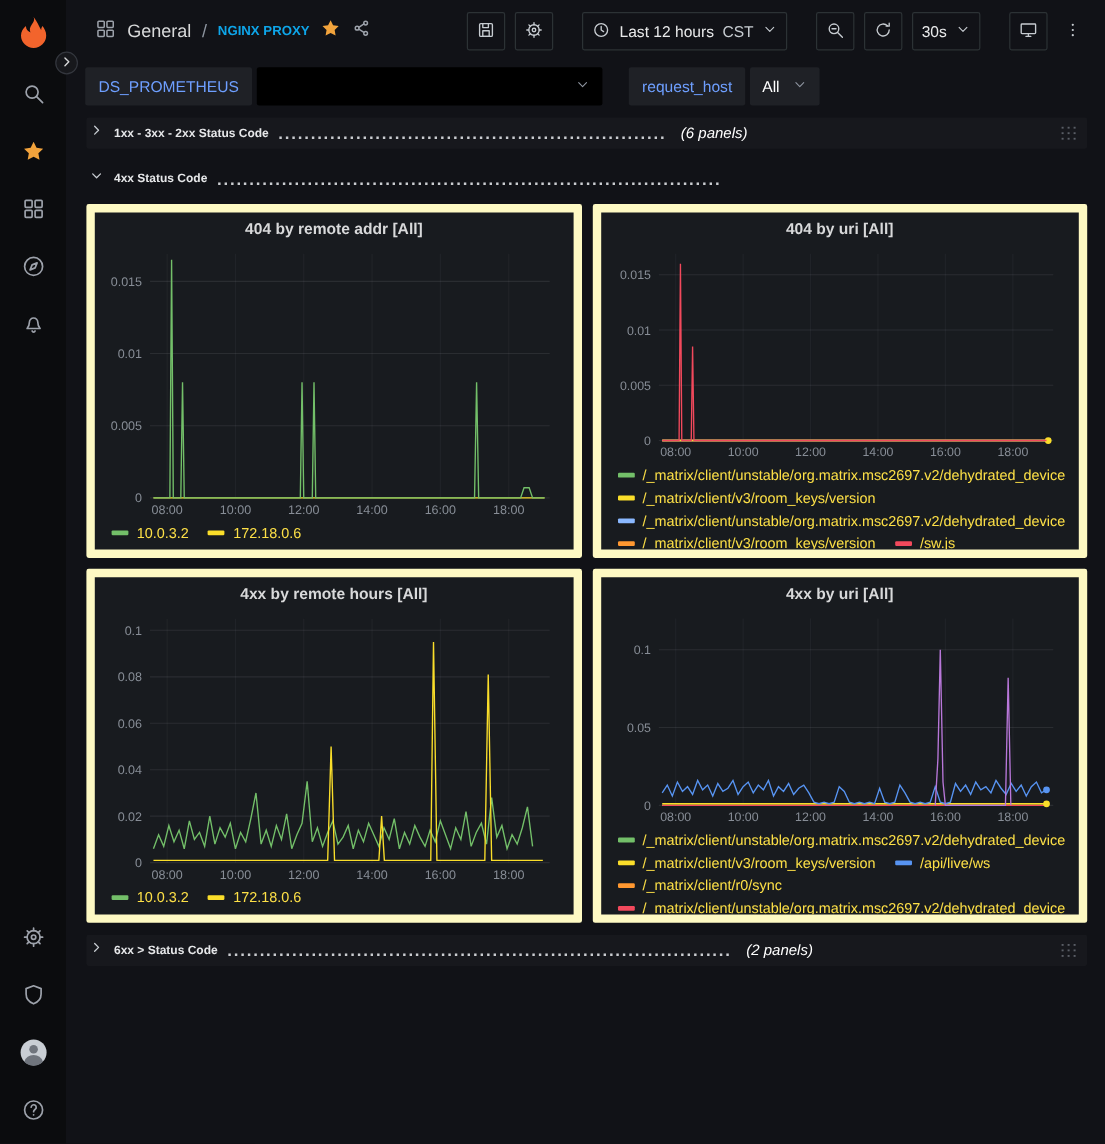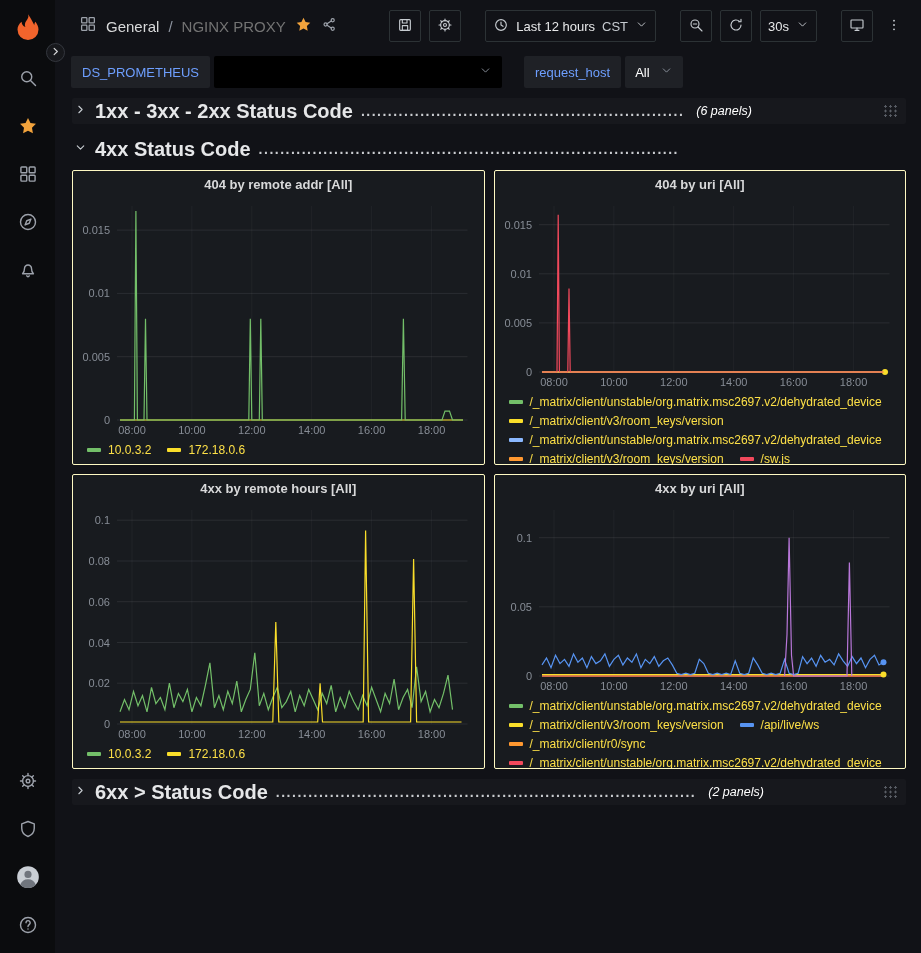--- a/index.html
+++ b/index.html
@@ -16,21 +16,21 @@
   .side-bottom{display:flex;flex-direction:column;margin-bottom:0}
   .sidebar-toggle{position:absolute;left:46px;top:43px;width:19px;height:19px;border-radius:50%;background:#17181c;border:1px solid #34373e;color:#d8d9da;display:flex;align-items:center;justify-content:center;cursor:pointer;z-index:10;padding:0}
 
   
   .main{flex:1;display:flex;flex-direction:column;min-width:0}
   .topnav{height:52px;display:flex;align-items:center;padding:0 14px 0 24px;flex-shrink:0}
   .crumb-left{display:flex;align-items:center;gap:9px;color:#c7ccd1}
   .crumb-left svg{stroke:#9da2ab;fill:none;stroke-width:1.7;stroke-linecap:round;stroke-linejoin:round}
   .crumb-section{font-size:15px;color:#d8d9da;cursor:pointer}
   .crumb-sep{font-size:15px;color:#8e95a0}
-  .crumb-title{font-size:15px;color:#737373;font-weight:400;cursor:pointer}
+  .crumb-title{font-size:11px;color:#0ea5e9;font-weight:700;cursor:pointer}
   .nav-actions{margin-left:auto;display:flex;align-items:center;gap:8px}
   .btn{height:32px;min-width:32px;border:1px solid #2c3235;border-radius:2px;background:transparent;color:#c7ccd1;display:inline-flex;align-items:center;justify-content:center;padding:0 7px;gap:7px;font-size:13px;cursor:pointer;white-space:nowrap}
   .btn svg{stroke:#c7ccd1;fill:none;stroke-width:1.7;stroke-linecap:round;stroke-linejoin:round}
   .btn.noborder{border:none;min-width:26px;padding:0 3px}
   .btn .lbl{color:#e8e9ea}
   .btn .tz{color:#c7ccd1}
   .spacer8{width:8px}
 
   
   .subnav{height:40px;display:flex;align-items:center;padding:0 16px;gap:22px;flex-shrink:0}
@@ -39,28 +39,28 @@
   .var-value{height:32px;display:flex;align-items:center;gap:10px;padding:0 10px;background:#1f2126;border-radius:2px;color:#fff;font-size:13px;cursor:pointer}
   .var-value svg{stroke:#8e95a0;fill:none;stroke-width:1.7;stroke-linecap:round;stroke-linejoin:round}
   .var-value.redacted{background:#000;width:288px;justify-content:flex-end}
   .redact-block{flex:1;height:100%}
 
   
   .dash{flex:1;padding:6px 15px 0 17px;overflow:hidden}
   .dash-row{height:26px;display:flex;align-items:center;gap:8px;cursor:pointer;border-radius:2px;padding:0 8px 0 2px}
   .dash-row.collapsed{background:rgba(255,255,255,0.028)}
   .dash-row svg{stroke:#c7ccd1;fill:none;stroke-width:2;stroke-linecap:round;stroke-linejoin:round;flex-shrink:0}
-  .row-title{font-size:20px;font-weight:600;color:#e6e7e9;white-space:nowrap}
+  .row-title{font-size:10px;font-weight:600;color:#e6e7e9;white-space:nowrap}
   .row-dots{font-size:14px;font-weight:600;letter-spacing:1.5px;color:#caccd0;white-space:nowrap;overflow:hidden}
   .row-count{font-size:12.5px;font-style:italic;color:#ffffff;white-space:nowrap;margin-left:4px}
   .drag-handle{margin-left:auto;width:15px;height:14px;background-image:radial-gradient(circle,#5a5e66 1.1px,transparent 1.2px);background-size:5px 4.6px;background-position:center;cursor:grab;flex-shrink:0}
   .mt12{margin-top:12px}.mt11{margin-top:11px}.mt10{margin-top:10px}
 
   .panel-grid{display:grid;grid-template-columns:1fr 1fr;gap:9px;margin-top:8px}
-  .panel{height:295px;background:#181b1f;border:1px solid #fef9c3;border-radius:2px;display:flex;flex-direction:column;overflow:hidden}
+  .panel{height:295px;background:#181b1f;border:7px solid #fef9c3;border-radius:2px;display:flex;flex-direction:column;overflow:hidden}
   .panel-header{height:26px;display:flex;align-items:center;justify-content:center;cursor:pointer;flex-shrink:0}
   .panel-header h2{font-size:13px;font-weight:600;color:#d8d9da}
   .chart-wrap{flex:1;position:relative;min-height:0}
   .chart-wrap svg{position:absolute;inset:0;width:100%;height:100%;display:block}
   svg .grid{stroke:rgba(204,204,220,0.10);stroke-width:1}
   svg .gridv{stroke:rgba(204,204,220,0.05);stroke-width:1}
   svg .tick{fill:#878d96;font-size:11px;font-family:"Liberation Sans",sans-serif}
   .legend{flex-shrink:0;display:flex;flex-wrap:wrap;align-items:flex-start;column-gap:16px;padding:2px 10px 5px 14px;max-height:74px;overflow:hidden}
   .legend-item{display:inline-flex;align-items:center;gap:7px;height:19px;cursor:pointer;white-space:nowrap}
   .legend-item .swatch{width:14px;height:4px;border-radius:1px;flex-shrink:0}

